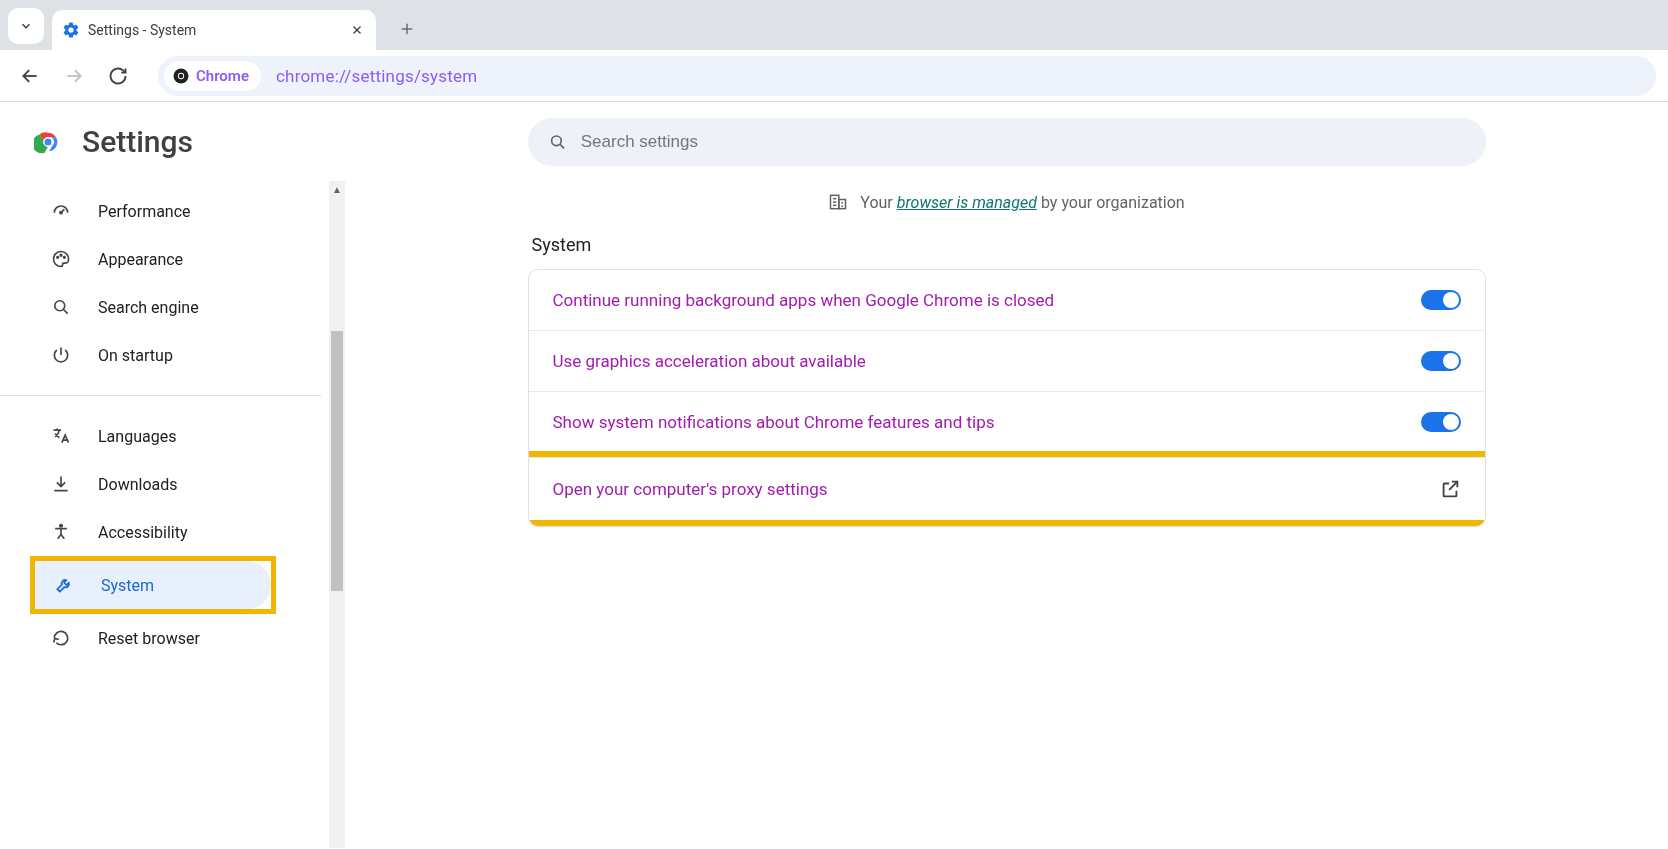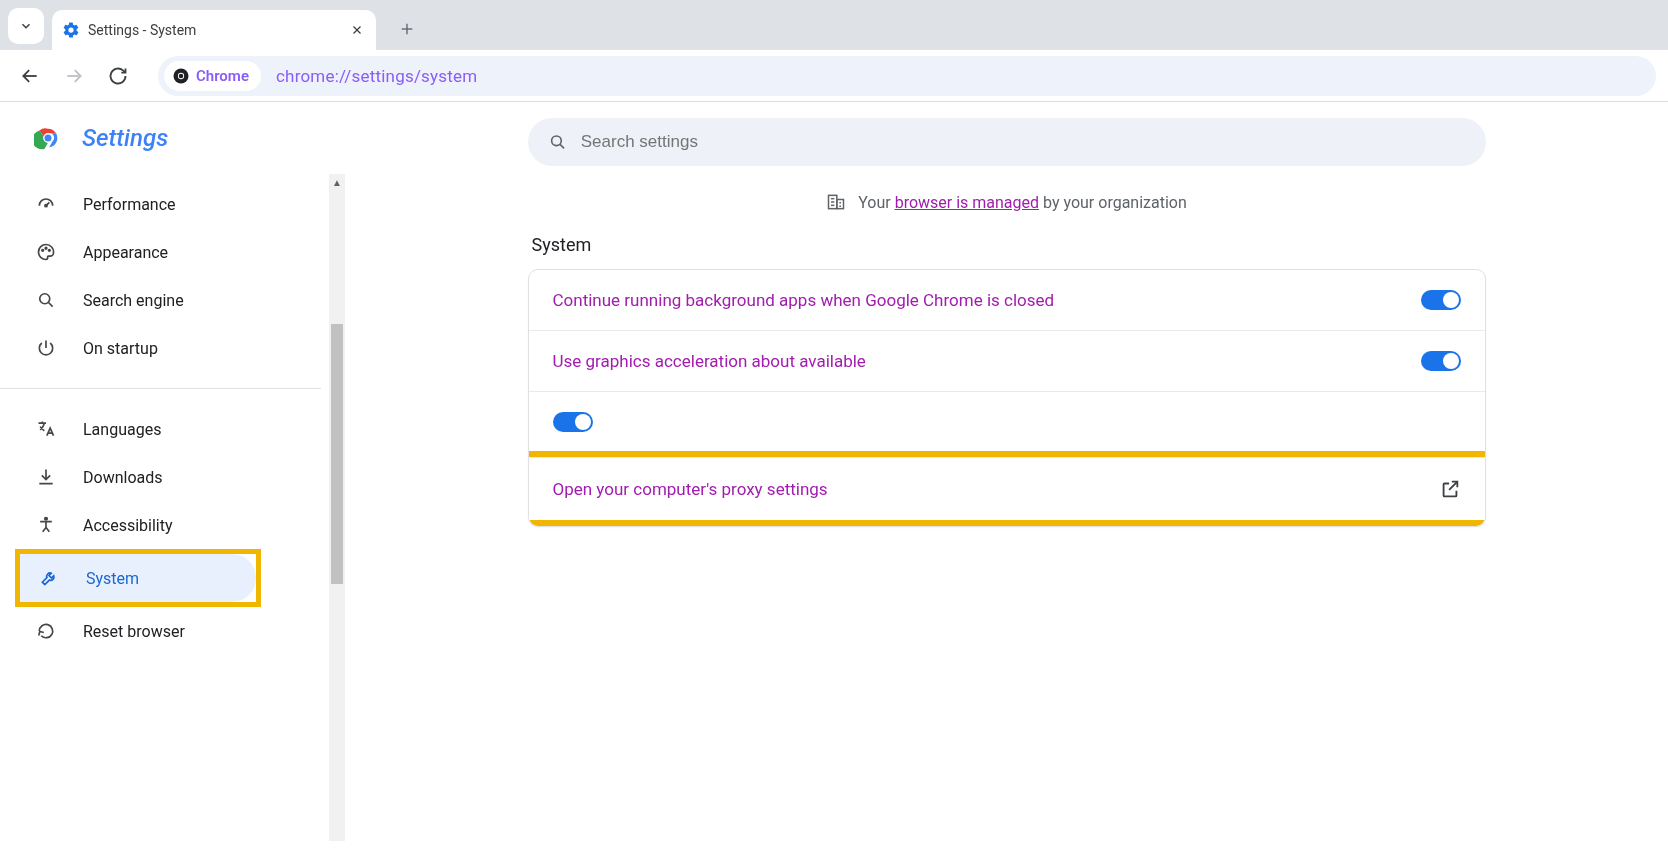--- a/index.html
+++ b/index.html
@@ -17,44 +17,44 @@
 .nav-btn { width: 36px; height: 36px; display: flex; align-items: center; justify-content: center; color: #5f6368; border-radius: 50%; }
 .nav-btn.disabled { color: #bdc1c6; }
 .omnibox { flex: 1; display: flex; align-items: center; background: #eef3fb; border-radius: 22px; height: 40px; padding: 0 6px 0 6px; margin-left: 14px; }
 .chrome-chip { display: flex; align-items: center; background: #fff; border-radius: 18px; height: 30px; padding: 0 12px 0 8px; gap: 6px; font-weight: 600; font-size: 15px; color: #8b5cf6; }
 .url-text { margin-left: 15px; font-size: 17px; color: #8b5cf6; letter-spacing: .2px; }
 
 
 .page { display: flex; height: calc(849px - 50px - 52px); }
 .sidebar-col { width: 345px; position: relative; }
 .sidebar-header { display: flex; align-items: center; gap: 20px; padding: 22px 0 22px 34px; }
-.settings-title { font-size: 24px; font-weight: 500; color: #3b82f6; font-style: italic; }
+.settings-title { font-size: 30px; font-weight: 500; color: #404040; }
 .sidebar-scroll { position: relative; height: calc(100% - 80px); }
 .scroll-track { position: absolute; right: 0; top: 0; width: 16px; height: 100%; background: #f1f1f1;}
 .scroll-up { position: absolute; top:0; right:0; width:16px; height:16px; display:flex; align-items:center; justify-content:center; color:#5f6368; font-size:10px;}
 .scroll-thumb { position: absolute; right: 2px; top: 150px; width: 12px; height: 260px; background: #c1c1c1; border-radius: 0; }
 
-.nav-list { list-style: none; padding: 6px 1px; }
+.nav-list { list-style: none; padding: 6px 16px; }
 .nav-item { display: flex; align-items: center; gap: 26px; height: 48px; padding: 0 0 0 34px; margin-right: 24px; border-radius: 0 24px 24px 0; cursor: pointer; }
 .nav-item .nav-icon { width: 22px; height: 22px; display: flex; align-items: center; justify-content: center; color: #444746; }
 .nav-item .nav-label { font-size: 16px; color: #202124; }
 .nav-item.active { background: #e8f0fe; }
 .nav-item.active .nav-icon, .nav-item.active .nav-label { color: #1967d2; }
 .nav-sep { height: 1px; background: #e0e0e0; margin: 10px 24px 10px 0; }
 
 .highlight-box { border: 5px solid #f1b600; padding: 0; margin: 0 0 0 14px; border-radius: 0; width: 246px;}
 .highlight-box .nav-item{ margin-right:0; padding-left: 18px;}
 
 
 .main-col { flex: 1; display: flex; flex-direction: column; align-items: center; padding-top: 16px; }
 .search-box { width: 958px; height: 48px; background: #eef1f8; border-radius: 28px; display: flex; align-items: center; padding: 0 20px; gap: 14px; }
 .search-box input { border: none; background: transparent; outline: none; font-size: 17px; color: #5f6368; width: 100%; }
 
 .managed-line { display:flex; align-items:center; gap:12px; margin-top: 26px; font-size: 16px; color:#5f6368; }
-.managed-line a { color:#a21caf; text-decoration: underline; }
+.managed-line a { color:#0f766e; text-decoration: underline; font-style: italic; }
 
 .section-wrap { width: 958px; margin-top: 22px; }
 .section-title { font-size: 18px; color:#202124; margin-bottom: 14px; padding-left: 4px; }
 
 .card { border: 1px solid #e0e0e0; border-radius: 10px; background:#fff; box-shadow: 0 1px 2px rgba(0,0,0,.04); overflow:hidden; }
 .row { display:flex; align-items:center; justify-content: space-between; padding: 20px 24px; border-top: 1px solid #e8eaed; }
 .row:first-child { border-top:none; }
 .row-label { font-size: 17px; color:#a21caf; }
 
 .toggle { width: 40px; height: 20px; background:#1a73e8; border-radius: 10px; position:relative; cursor:pointer; }
@@ -270,20 +270,21 @@
               <div class="knob"></div>
             </div>
         </div>
         <div class="row">
           <div class="row-label">Use graphics acceleration about available</div>
           <div class="toggle">
               <div class="knob"></div>
             </div>
         </div>
         <div class="row">
+          <div class="row-label">Show system notifications about Chrome features and tips</div>
           <div class="toggle">
               <div class="knob"></div>
             </div>
         </div>
         <div class="highlight-wrap">
           <div class="row">
             <div class="row-label">Open your computer's proxy settings</div>
             <svg class="open-icon" viewBox="0 0 24 24" fill="none" stroke="#3c4043" stroke-width="2">
                 <path d="M14 4h6v6"></path>
                 <line x1="20" y1="4" x2="11" y2="13"></line>

